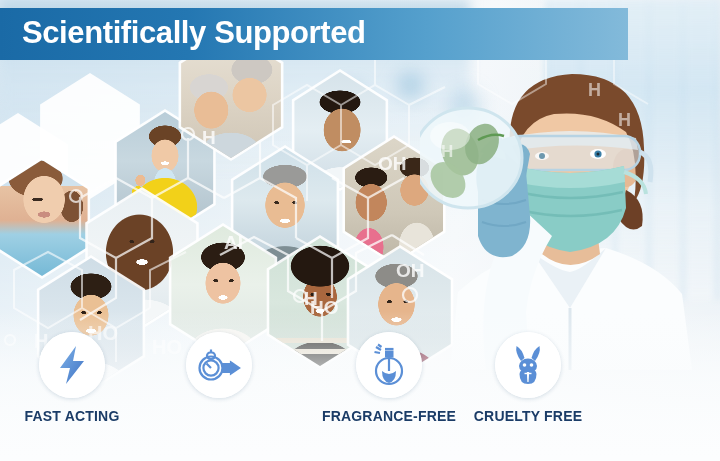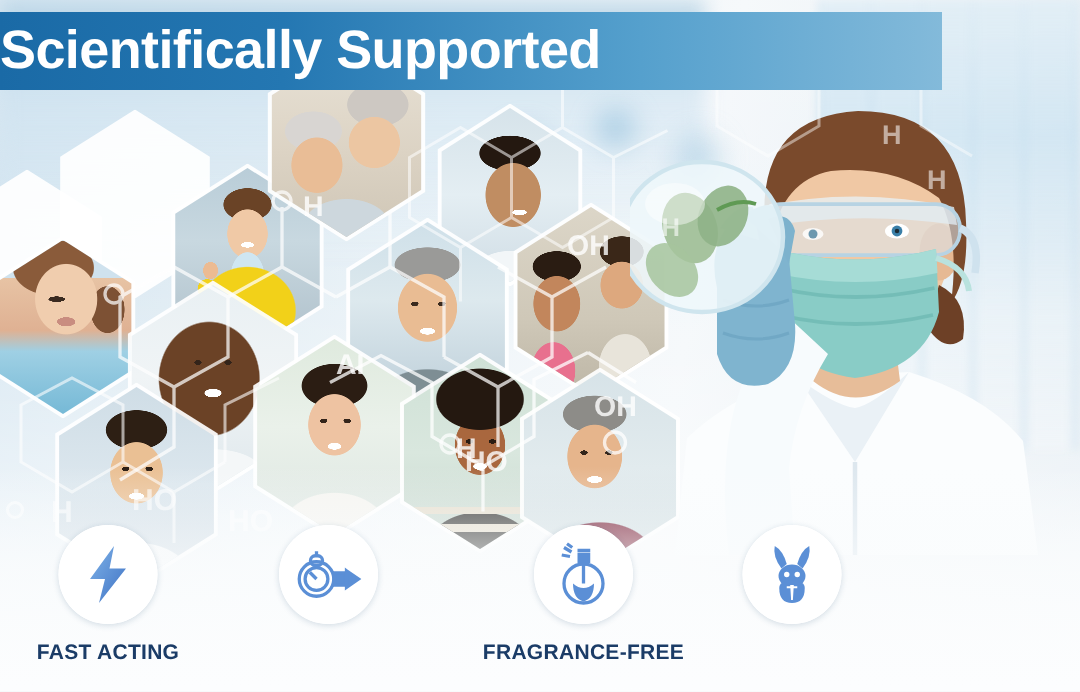--- a/index.html
+++ b/index.html
@@ -63,35 +63,35 @@
 
   
   .p{position:absolute;inset:0;}
 
   
   .headbar{
     position:absolute;left:0;top:8px;width:628px;height:52px;
     background:linear-gradient(90deg,#1a6aa6 0%,#2477b2 30%,#55a0cd 68%,#83bada 100%);
   }
   .headbar .title{
-    position:absolute;left:0;top:50%;transform:translateY(-52%);
-    color:#ffffff;font-size:36px;font-weight:bold;letter-spacing:-.4px;
+    position:absolute;left:22px;top:50%;transform:translateY(-52%);
+    color:#ffffff;font-size:31px;font-weight:bold;letter-spacing:-.4px;
     white-space:nowrap;
   }
   .subtitle{
     position:absolute;left:12px;top:64px;width:430px;
     color:#1862b4;font-size:18.5px;font-weight:bold;line-height:26px;
     text-shadow:0 1px 2px rgba(255,255,255,.85);
   }
 
   
   .scientist{position:absolute;right:0;top:40px;width:300px;height:330px;}
 
   
-  .features{position:absolute;left:0;top:350px;width:720px;height:111px;}
+  .features{position:absolute;left:0;top:332px;width:720px;height:111px;}
   .feat{position:absolute;top:0;width:150px;text-align:center;}
   .feat .circ{
     position:relative;width:66px;height:66px;margin:0 auto;border-radius:50%;
     background:#ffffff;
     box-shadow:0 1px 4px rgba(30,70,110,.18);
   }
   .feat .circ::before{
     content:"";position:absolute;inset:-3px;border-radius:50%;
     background:conic-gradient(from 200deg,#17344f 0deg,#16506f 70deg,#2f93a8 150deg,#6fd2c6 195deg,#4fb8bd 240deg,#1d5a7c 310deg,#17344f 360deg);
     z-index:-1;
@@ -482,15 +482,16 @@
             <path d="M11.5 30 Q11.5 40 20 40 Q28.5 40 28.5 30 Q28.5 25 20 25 Q11.5 25 11.5 30 Z"></path>
           </g>
           <g fill="#ffffff">
             <circle cx="16.5" cy="21" r="1.8"></circle>
             <circle cx="23.5" cy="21" r="1.8"></circle>
             <path d="M18.8 28 L21.2 28 L20.6 38 L19.4 38 Z"></path>
             <path d="M16.5 29.5 L23.5 29.5" stroke="#ffffff" stroke-width="1.4"></path>
           </g>
         </svg>
       </div>
+      <div class="lbl">CRUELTY FREE</div>
     </div>
   </div>
 </div>
 
 </body></html>

